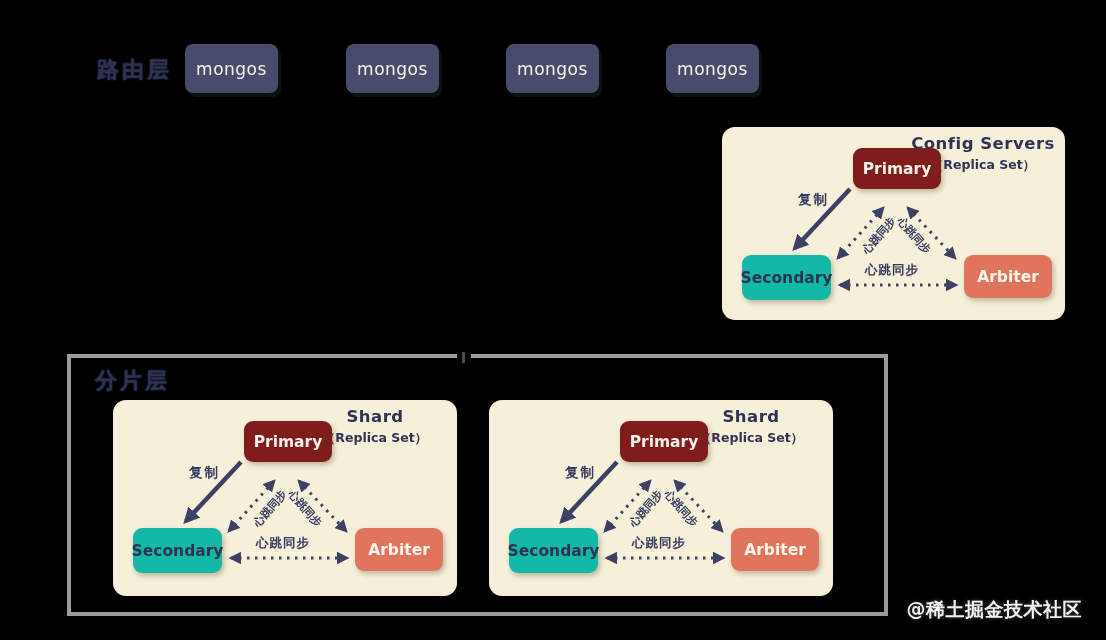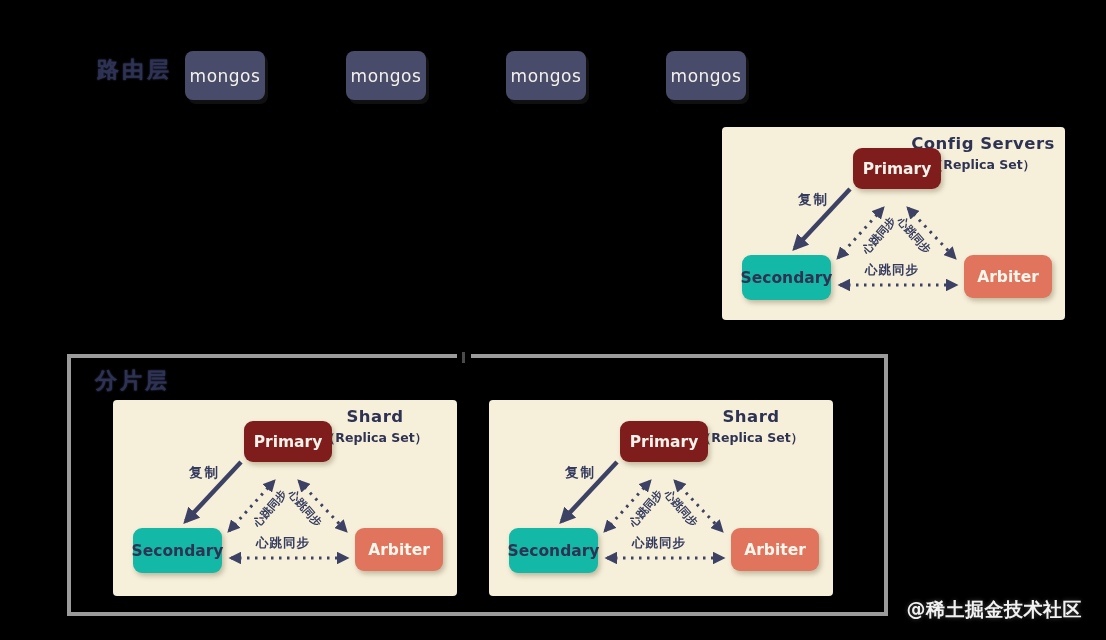--- a/index.html
+++ b/index.html
@@ -6,31 +6,31 @@
   html,body { background:#000; }
   body { font-family:"DejaVu Sans","Liberation Sans",sans-serif; }
   .stage { position:relative; width:1106px; height:640px; background:#000; overflow:hidden; }
 
   
   .layer-label { position:absolute; color:#2e3254; font-size:22px; font-weight:700; letter-spacing:3px; text-shadow:0 0 2px #3a3f63;margin-left:15px; }
   .router-label { left:82px; top:55px; }
   .shard-label  { left:80px; top:366px; }
 
   
-  .mongos { position:absolute; top:44px; width:80px; height:49px; background:#484b6a; border-radius:8px;
+  .mongos { position:absolute; top:44px; width:93px; height:49px; background:#484b6a; border-radius:8px;
             color:#f4f2ea; font-size:17px; display:flex; align-items:center; justify-content:center;
-            letter-spacing:.5px; box-shadow:3px 4px 0 rgba(30,30,30,.55);margin-top:7px; }
+            letter-spacing:.5px; box-shadow:3px 4px 0 rgba(30,30,30,.55); }
 
   
   .frame { position:absolute; left:67px; top:354px; width:821px; height:262px; border:4px solid #9b9b9b; }
   .frame-tick { position:absolute; left:386px; top:-6px; width:14px; height:11px; background:#000; }
   .frame-tick::after { content:""; position:absolute; left:5px; top:0; width:3px; height:11px; background:#4a4a4a; }
 
   
-  .panel { position:absolute; width:344px; height:196px; background:#f6efda; border-radius:4px; }
+  .panel { position:absolute; width:344px; height:196px; background:#f6efda; border-radius:13px; }
   .panel.config { left:722px; top:127px; width:343px; height:193px; }
   .panel.shard-a { left:113px; top:400px; }
   .panel.shard-b { left:489px; top:400px; }
 
   .panel-title-block { position:absolute; right:6px; top:7px; width:152px; text-align:center; color:#2f3353; }
   .panel-title { font-size:16.5px; font-weight:700; letter-spacing:.5px; }
   .panel-subtitle { font-size:12.5px; font-weight:600; margin-top:4px; }
 
   .arrows { position:absolute; left:0; top:0; width:344px; height:196px; }
 

